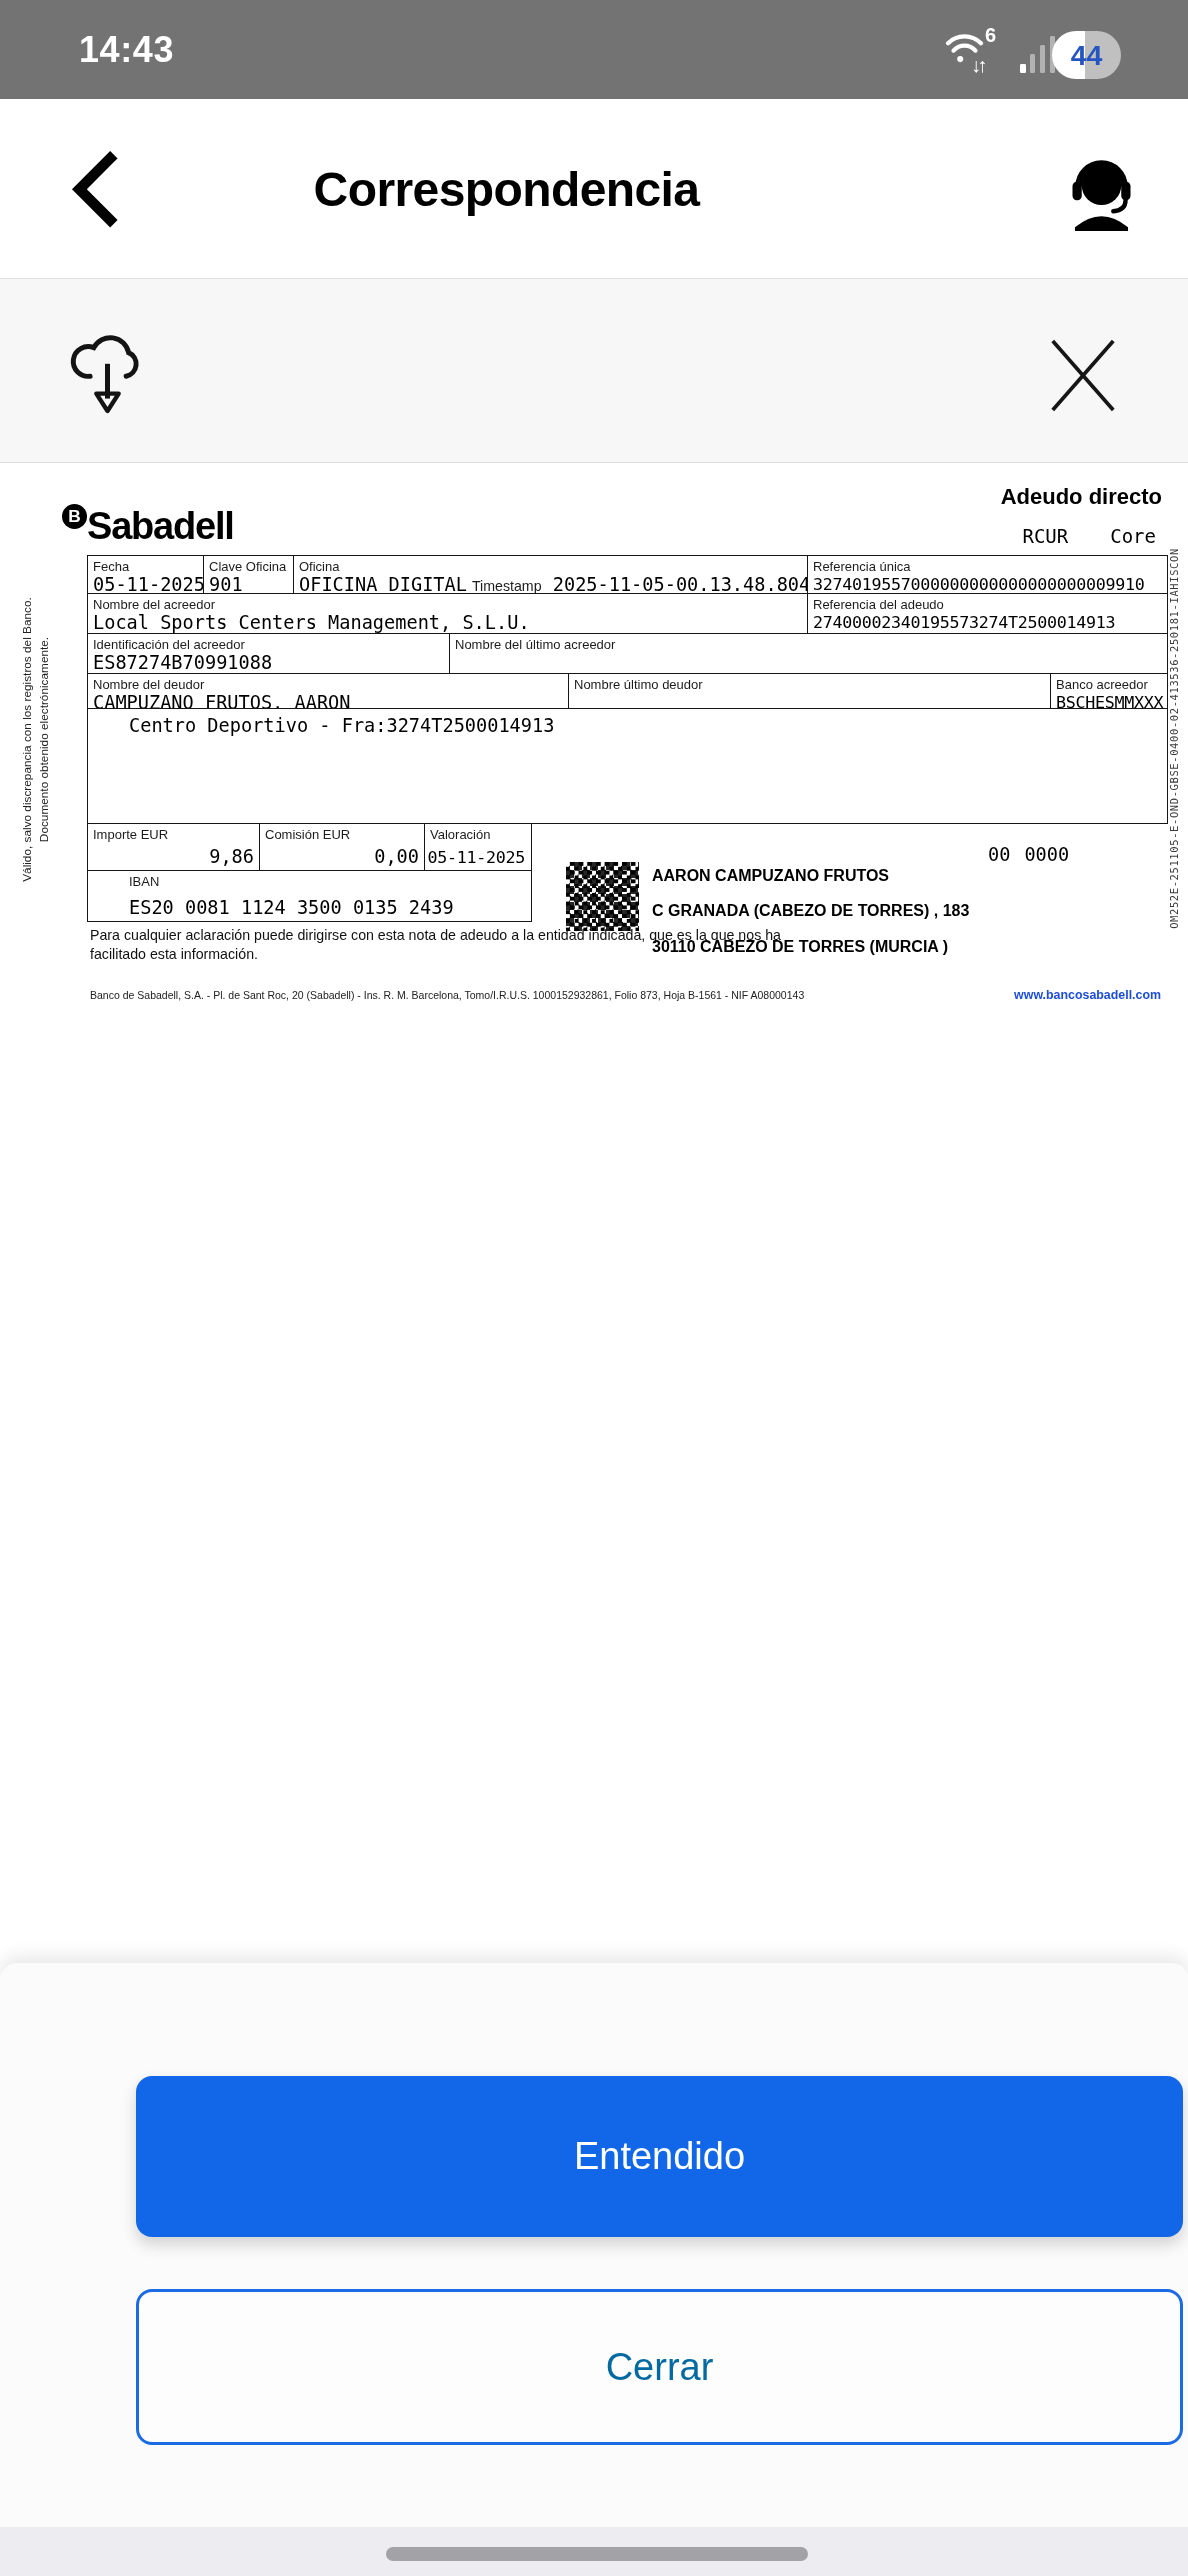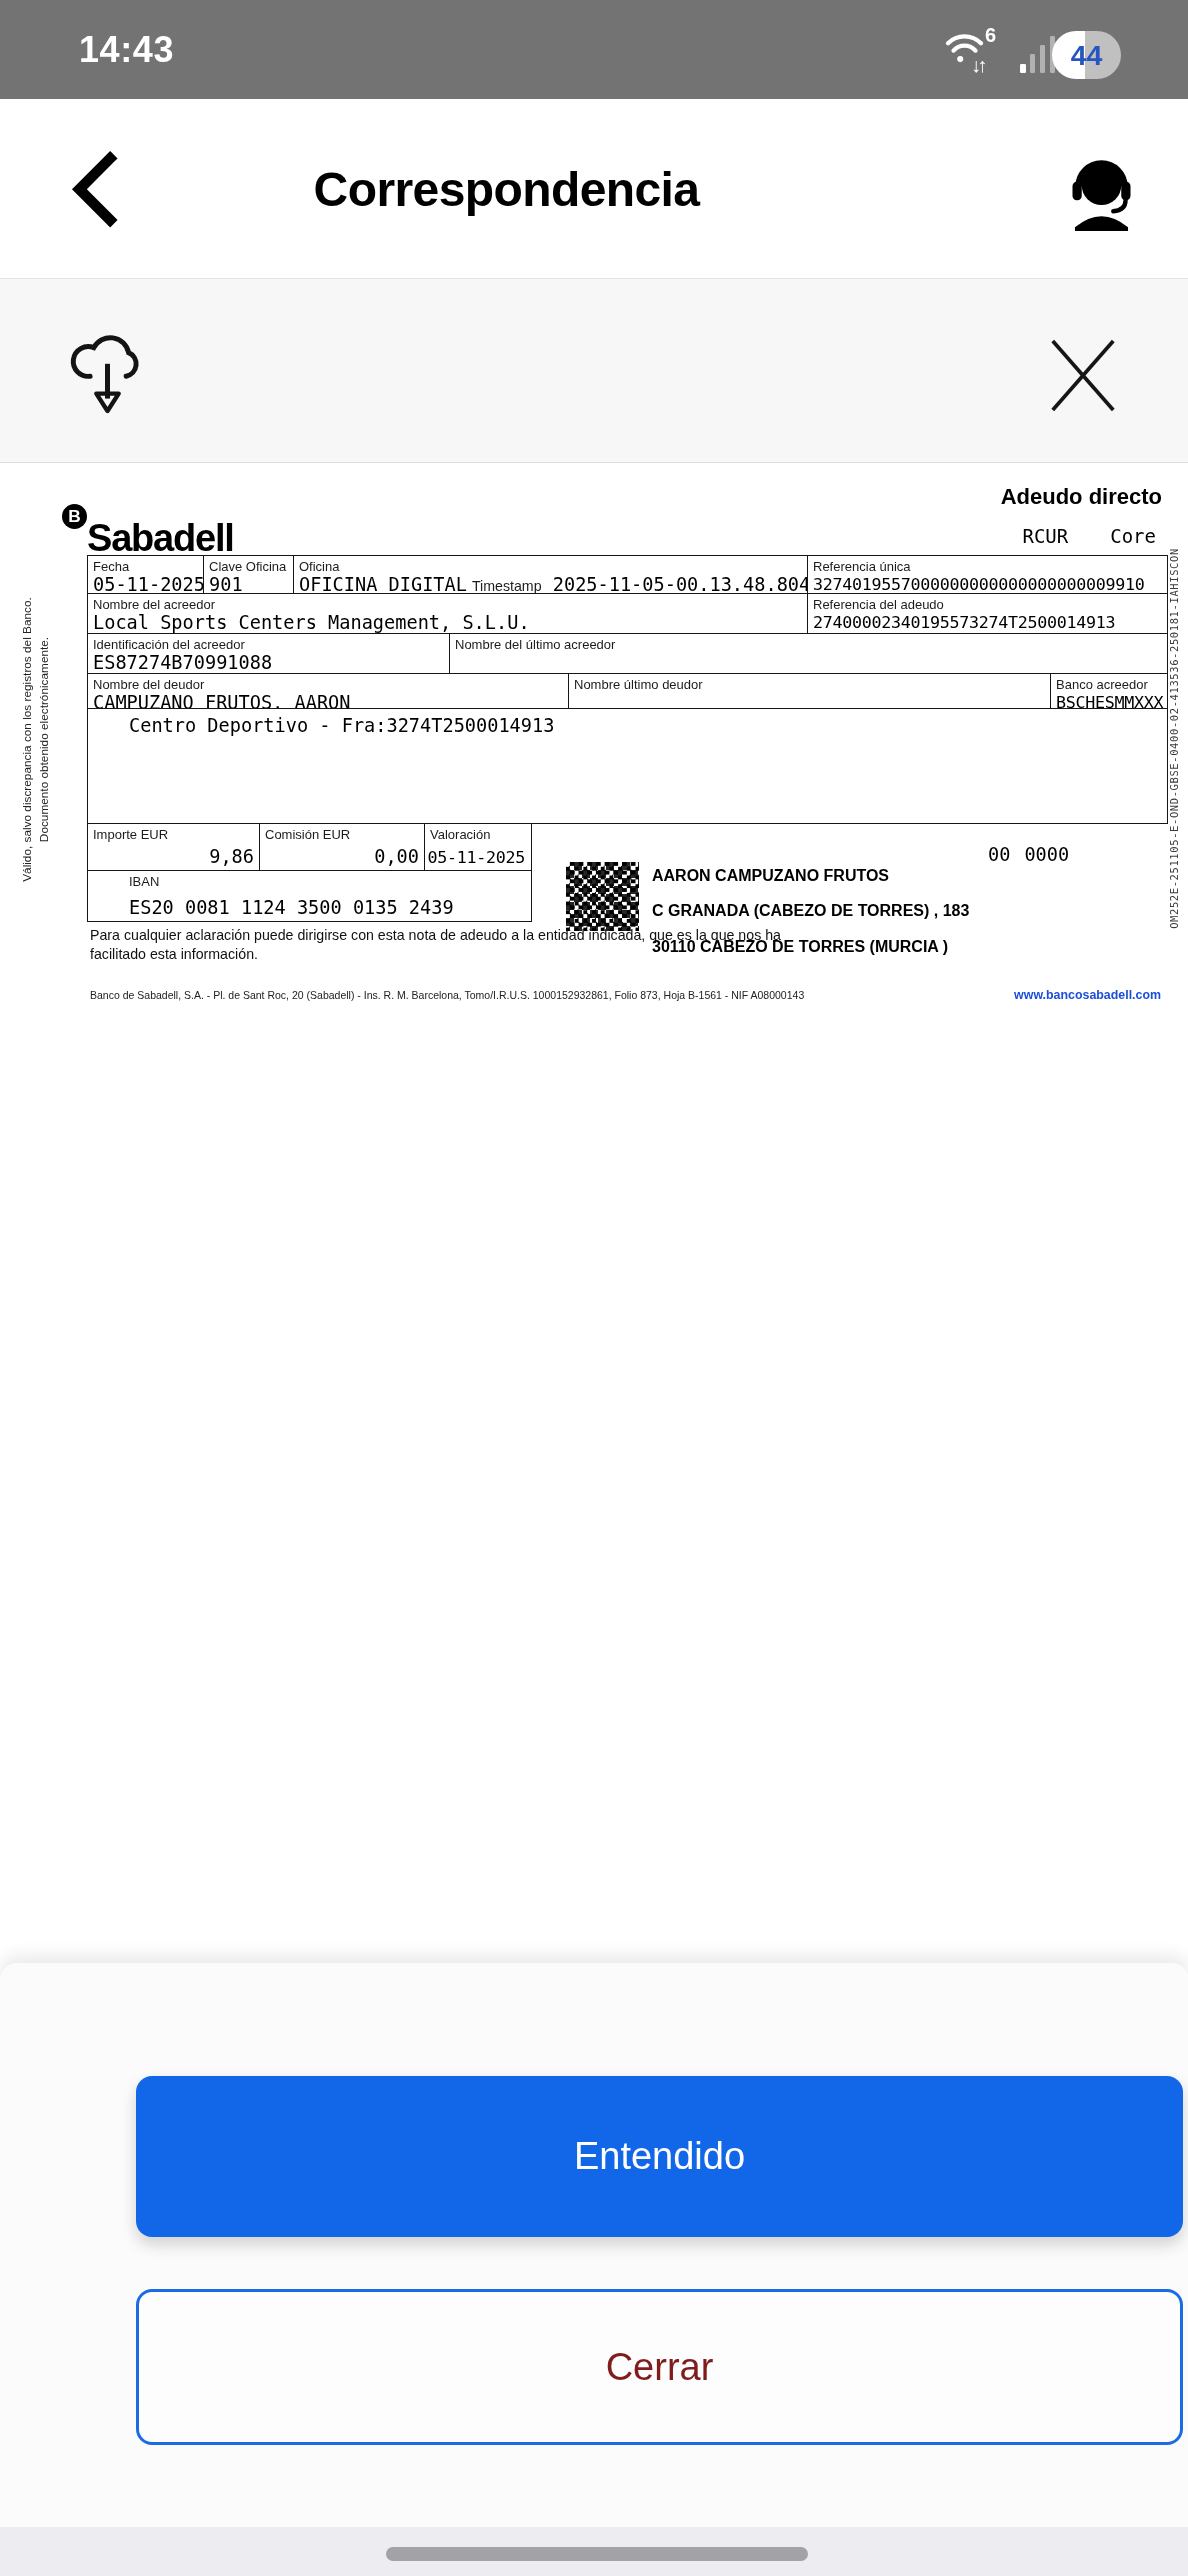--- a/index.html
+++ b/index.html
@@ -36,21 +36,21 @@
   .toolbar { position:absolute; left:0; top:279px; width:1189px; height:184px; background:#f7f7f8; border-bottom:1.2px solid #dedede; }
   .dl-btn { position:absolute; left:69px; top:50px; width:81px; height:87px; cursor:pointer; }
   .close-btn { position:absolute; left:1044px; top:57px; width:78px; height:79px; cursor:pointer; }
 
   
   .paper { position:absolute; left:0; top:463px; width:1189px; height:1500px; background:#fff; }
   .doc-type { position:absolute; right:27px; top:21px; font-size:22px; font-weight:700; color:#000; }
   .logo { position:absolute; left:62px; top:41px; display:flex; align-items:flex-start; }
   .logo-badge { width:25px; height:25px; background:#000; color:#fff; border-radius:50%;
                 display:flex; align-items:center; justify-content:center; font-size:17.3px; font-weight:700; }
-  .logo-word { font-size:38px; font-weight:700; color:#000; letter-spacing:-1.2px; margin-top:15px; line-height:1; }
+  .logo-word { font-size:38px; font-weight:700; color:#000; letter-spacing:-1.2px; margin-top:3px; line-height:1; }
   .rcur-core { position:absolute; right:33px; top:62px; display:flex; gap:42px;
                font-family:"DejaVu Sans Mono", monospace; font-size:19px; color:#000; }
 
   
   .tblmain { position:absolute; left:87px; top:92px; width:1081px; height:269px; border:1.9px solid #161616; display:flex; flex-direction:column; }
   .tblsub  { position:absolute; left:87px; top:360px; width:445px; height:99px; border:1.9px solid #161616; border-top-width:1.2px; display:flex; flex-direction:column; }
   .trow { display:flex; border-bottom:1.2px solid #161616; }
   .trow:last-child { border-bottom:none; flex:1;margin-left:36px; }
   .tc { border-right:1.2px solid #161616; display:flex; flex-direction:column; justify-content:space-between; overflow:hidden; }
   .tc:last-child { border-right:none; flex:1; }
@@ -79,21 +79,21 @@
                font-size:11.8px; line-height:16.7px; color:#222; text-align:center; }
   .side-right { position:absolute; left:1168px; top:467px; width:383px; transform:rotate(-90deg); transform-origin:0 0;
                 font-family:"DejaVu Sans Mono", monospace; font-size:10.5px; letter-spacing:0.6px; color:#3a3a3a; text-align:center; white-space:nowrap; }
 
   
   .sheet { position:absolute; left:0; top:1963px; width:1189px; height:613px; background:#fbfbfc;
            border-radius:17.3px 17.3px 0 0; box-shadow:0 -6.2px 18.6px rgba(0,0,0,.09); }
   .btn { position:absolute; left:136px; width:1047px; display:flex; align-items:center; justify-content:center;
          font-size:38px; border-radius:16px; cursor:pointer; }
   .btn-primary { top:113px; height:161px; background:#1167e8; color:#fff; box-shadow:0 7.4px 15px rgba(0,0,0,.16); }
-  .btn-secondary { top:326px; height:156px; background:#fdfdfe; color:#7f1d1d; border:3.1px solid #1b6be4; }
+  .btn-secondary { top:326px; height:156px; background:#fdfdfe; color:#0369a1; border:3.1px solid #1b6be4; }
   .navstrip { position:absolute; left:0; top:564px; width:1189px; height:50px; background:#ededf1; }
   .home-pill { position:absolute; left:386px; top:20px; width:422px; height:13.6px; border-radius:7.4px; background:#a2a2a7; cursor:pointer; }
 
   svg { display:block; }
 </style>
 </head>
 <body>
 
 <div class="screen">
 

